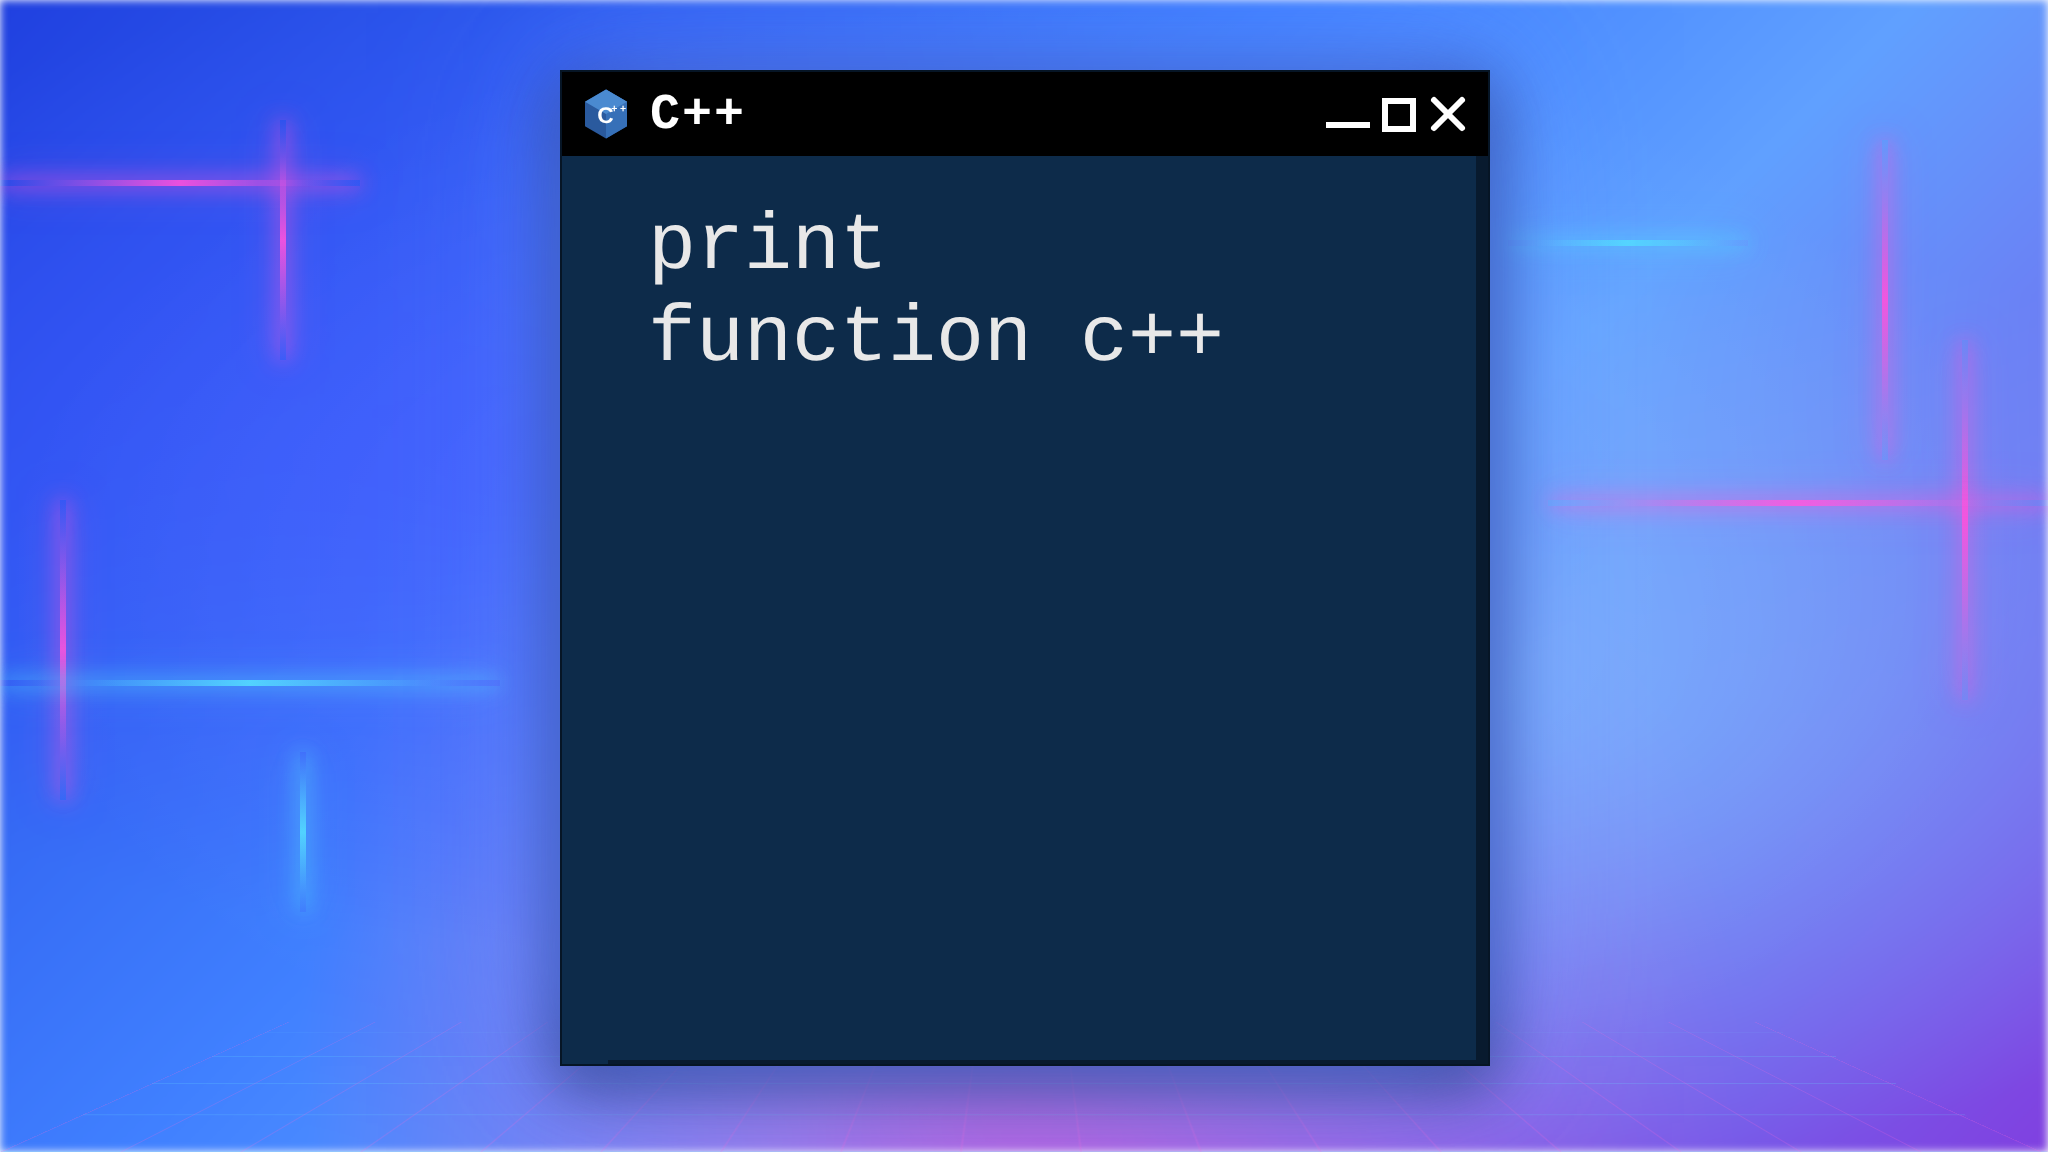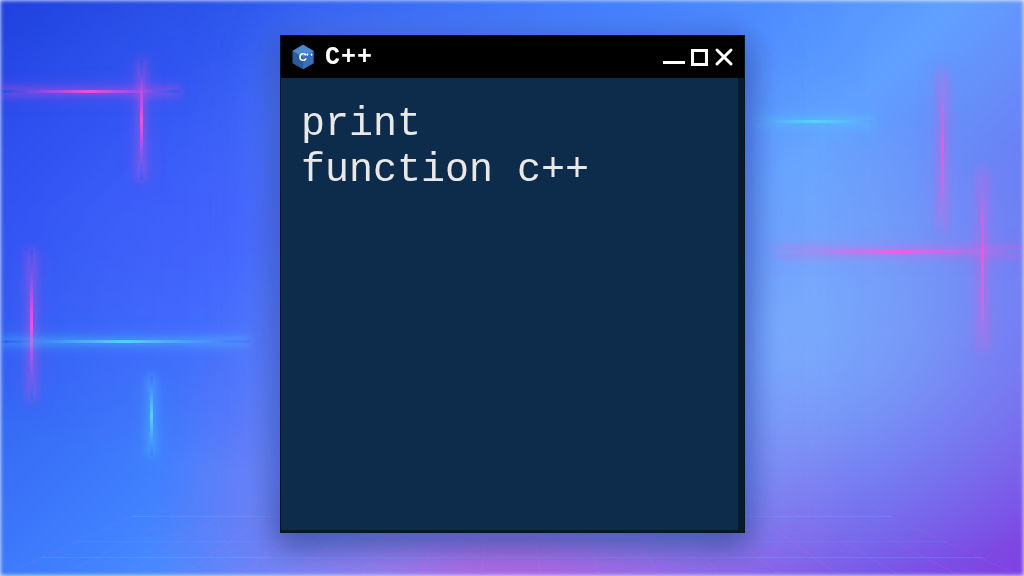--- a/index.html
+++ b/index.html
@@ -144,20 +144,21 @@
     .win-close-svg {
       width: 20px;
       height: 20px;
     }
     
     .content-area {
       padding: 24px 20px;
       height: calc(100% - 42px);
       border-right: 6px solid #081a2e;
       border-bottom: 2px solid #081a2e;
+      margin-left: 23px;
     }
     
     .content-text {
       color: #e8e8e8;
       font-size: 40px;
       font-family: 'Consolas', 'Courier New', monospace;
       line-height: 1.15;
       letter-spacing: 0px;
       white-space: pre-line;
     }

